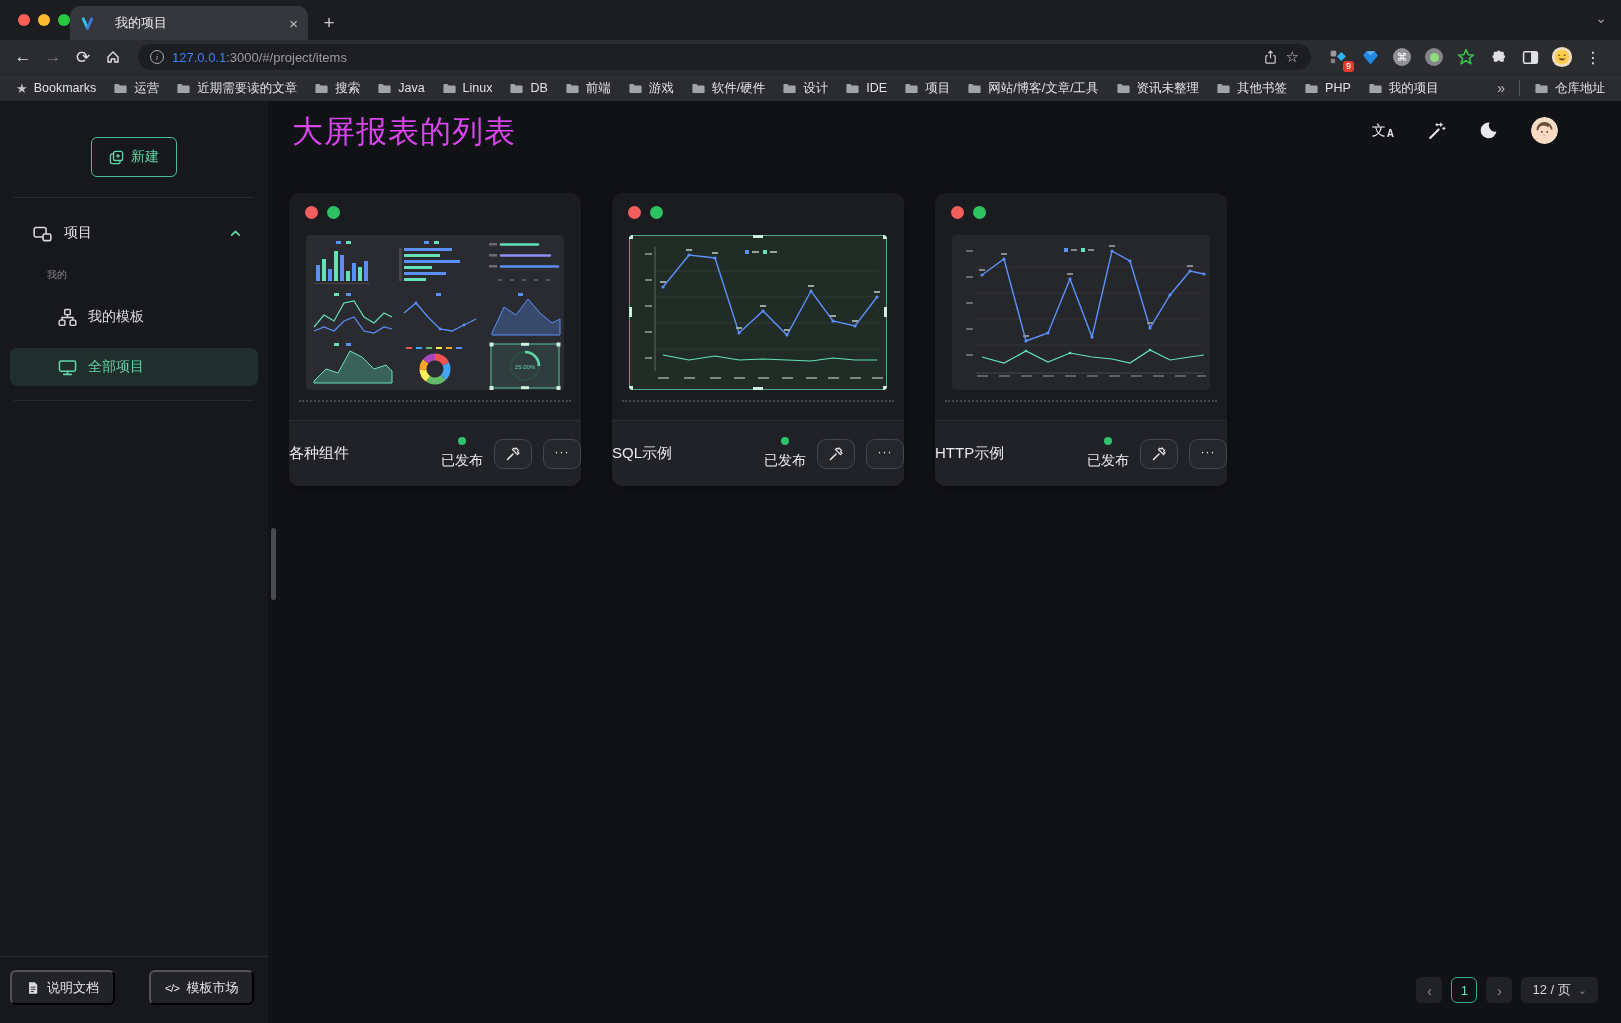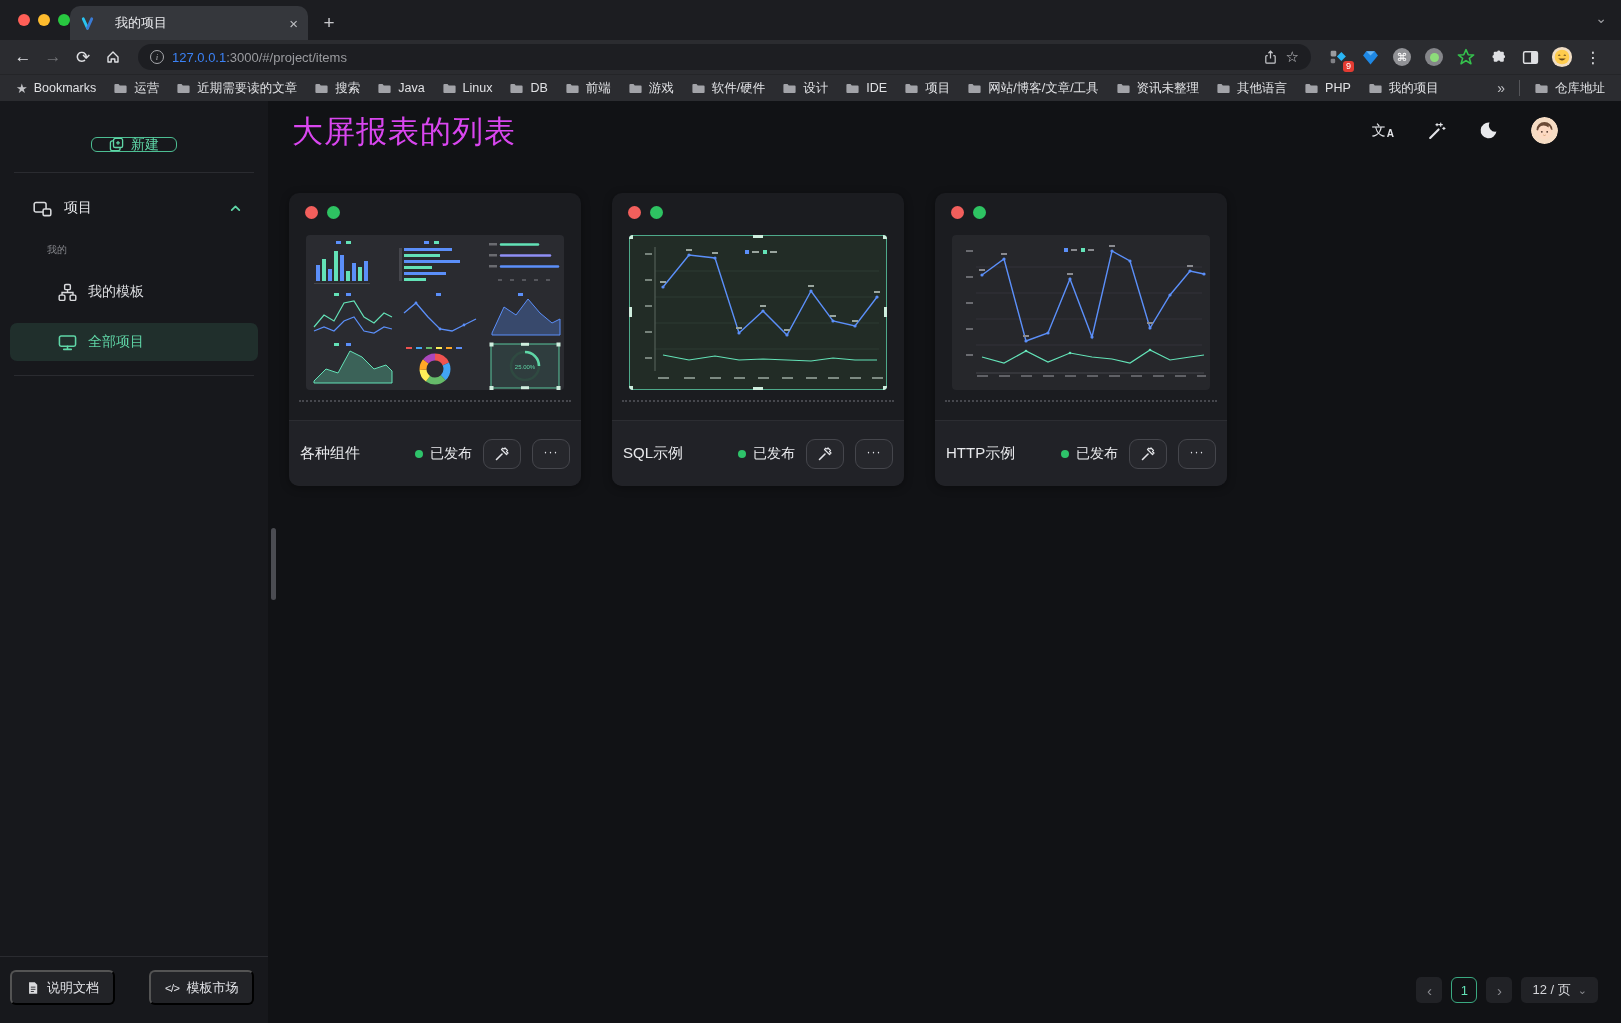--- a/index.html
+++ b/index.html
@@ -44,21 +44,21 @@
   .bm-sep { width:1px; height:16px; background:#55565a; }
   .bm-right { margin-left:auto; display:flex; align-items:center; gap:14px; }
   .bm-overflow { color:#c0c1c5; font-size:14px; }
 
   
   .app { position:absolute; top:101px; left:0; right:0; bottom:0; display:flex; }
   .sidebar { position:relative; width:268px; background:#17181c; flex:none; }
   .main { position:relative; flex:1; background:#111215; }
 
   
-  .newbtn { margin:36px auto 0; width:86px; height:15px; border:1px solid #4cbd92; border-radius:6px; color:#5fd6a7; font-size:14px; display:flex; align-items:center; justify-content:center; gap:7px; background:transparent; }
+  .newbtn { margin:36px auto 0; width:86px; height:40px; border:1px solid #4cbd92; border-radius:6px; color:#5fd6a7; font-size:14px; display:flex; align-items:center; justify-content:center; gap:7px; background:transparent; }
   .sdiv { height:1px; background:#2a2b30; margin:20px 14px 0; }
   .srow { display:flex; align-items:center; height:34px; margin-top:18px; padding-left:33px; color:#e6e7ea; font-size:14px; gap:12px; }
   .srow .chev { margin-left:auto; margin-right:26px; }
   .sgroup { margin-top:14px; padding-left:47px; color:#85868b; font-size:10px; height:22px; display:flex; align-items:center; }
   .sitem { display:flex; align-items:center; gap:11px; height:38px; margin:12px 10px 0; border-radius:7px; padding-left:48px; color:#dcdde0; font-size:14px; }
   .sitem.active { background:rgba(95,214,167,.12); color:#5fd6a7; }
   .side-bottom { position:absolute; left:0; right:0; bottom:0; border-top:1px solid #2a2b30; padding:13px 10px 18px; display:flex; gap:34px; }
   .sbtn { height:35px; padding:0 14px; background:#222327; border-radius:6px; color:#e3e4e8; font-size:13px; display:flex; align-items:center; gap:7px; }
   .code-glyph { font-size:11px; color:#e3e4e8; letter-spacing:-0.5px; }
 
@@ -72,23 +72,23 @@
 
   
   .cards { position:absolute; left:21px; top:92px; display:flex; gap:31px; }
   .card { position:relative; width:292px; height:293px; background:#1b1c20; border-radius:10px; box-shadow:0 2px 8px rgba(0,0,0,.35); }
   .cdots { position:absolute; top:13px; left:16px; display:flex; gap:9px; }
   .cdot { width:13px; height:13px; border-radius:50%; }
   .cdot.r{background:#f25f5c}.cdot.g{background:#2ec362}
   .thumb { position:absolute; top:42px; left:17px; right:17px; height:155px; border-radius:4px; overflow:hidden; }
   .thumb svg { display:block; width:100%; height:100%; }
   .dotline { position:absolute; top:207px; left:10px; right:10px; border-top:2px dotted #46474d; }
-  .cfoot { position:absolute; left:0; right:0; bottom:0; height:66px; background:#212227; border-top:1px solid #2c2d32; border-radius:0 0 10px 10px; display:flex; align-items:center; padding:0 11px; }
+  .cfoot { position:absolute; left:0; right:0; bottom:0; height:66px; background:#212227; border-top:1px solid #2c2d32; border-radius:0 0 10px 10px; display:flex; align-items:center; padding:0 0; }
   .cname { font-size:15px; color:#e8e9ec; }
-  .cstatus { margin-left:auto; display:flex; align-items:center; gap:7px; font-size:14px; color:#e8e9ec; }
+  .cstatus { margin-left:auto; display:flex; align-items:center; gap:7px; font-size:14px; color:#e8e9ec;flex-direction:column; }
   .sdot { width:8px; height:8px; border-radius:50%; background:#2ec36a; }
   .cbtn { width:38px; height:30px; margin-left:11px; border:1px solid #45464c; background:#26272c; border-radius:9px; display:flex; align-items:center; justify-content:center; color:#e3e4e8; }
   .more-glyph { font-size:12px; letter-spacing:1px; color:#e3e4e8; margin-top:-4px; }
 
   
   .pager { position:absolute; right:23px; bottom:20px; display:flex; align-items:center; gap:9px; }
   .pbtn { width:26px; height:26px; background:#212226; border-radius:5px; display:flex; align-items:center; justify-content:center; color:#8a8b90; font-size:15px; }
   .pcur { width:26px; height:26px; border:1px solid #3aa981; border-radius:6px; display:flex; align-items:center; justify-content:center; color:#63e2b7; font-size:13px; }
   .psize { height:26px; padding:0 11px; background:#212226; border-radius:5px; display:flex; align-items:center; gap:7px; color:#d5d6da; font-size:13px; }
   .psize .pg-chev { color:#8a8b90; font-size:11px; }
@@ -275,21 +275,21 @@
     <span class="bm">
         <svg viewBox="0 0 16 16">
           <path d="M1.5 4.2 a1 1 0 0 1 1-1 h3.4 l1.3 1.6 h6.3 a1 1 0 0 1 1 1 v5.9 a1 1 0 0 1 -1 1 H2.5 a1 1 0 0 1 -1-1 Z" fill="#a2a3a8"></path>
         </svg>
         <span>资讯未整理</span>
       </span>
     <span class="bm">
         <svg viewBox="0 0 16 16">
           <path d="M1.5 4.2 a1 1 0 0 1 1-1 h3.4 l1.3 1.6 h6.3 a1 1 0 0 1 1 1 v5.9 a1 1 0 0 1 -1 1 H2.5 a1 1 0 0 1 -1-1 Z" fill="#a2a3a8"></path>
         </svg>
-        <span>其他语言</span>
+        <span>其他书签</span>
       </span>
     <span class="bm">
         <svg viewBox="0 0 16 16">
           <path d="M1.5 4.2 a1 1 0 0 1 1-1 h3.4 l1.3 1.6 h6.3 a1 1 0 0 1 1 1 v5.9 a1 1 0 0 1 -1 1 H2.5 a1 1 0 0 1 -1-1 Z" fill="#a2a3a8"></path>
         </svg>
         <span>PHP</span>
       </span>
     <span class="bm">
         <svg viewBox="0 0 16 16">
           <path d="M1.5 4.2 a1 1 0 0 1 1-1 h3.4 l1.3 1.6 h6.3 a1 1 0 0 1 1 1 v5.9 a1 1 0 0 1 -1 1 H2.5 a1 1 0 0 1 -1-1 Z" fill="#a2a3a8"></path>

